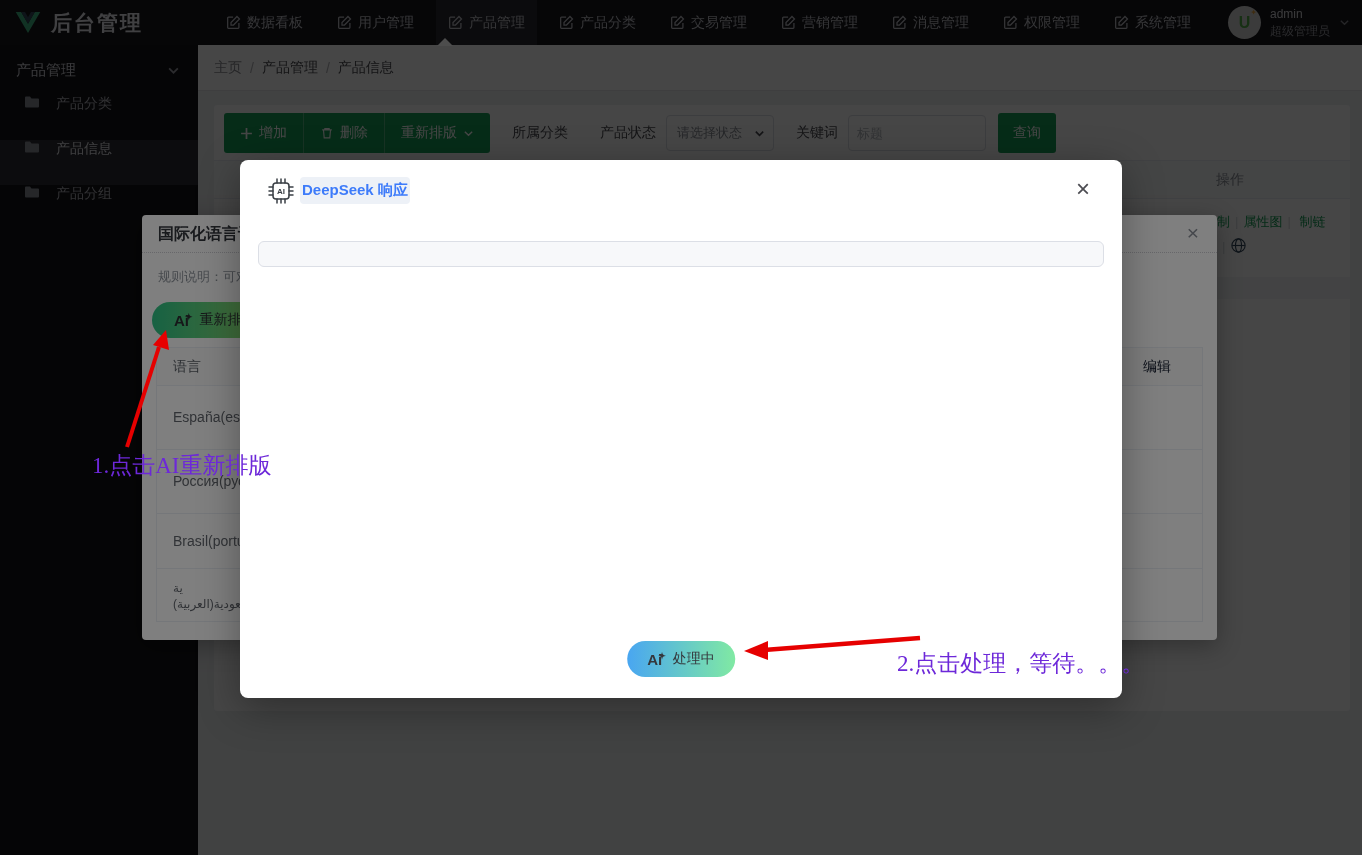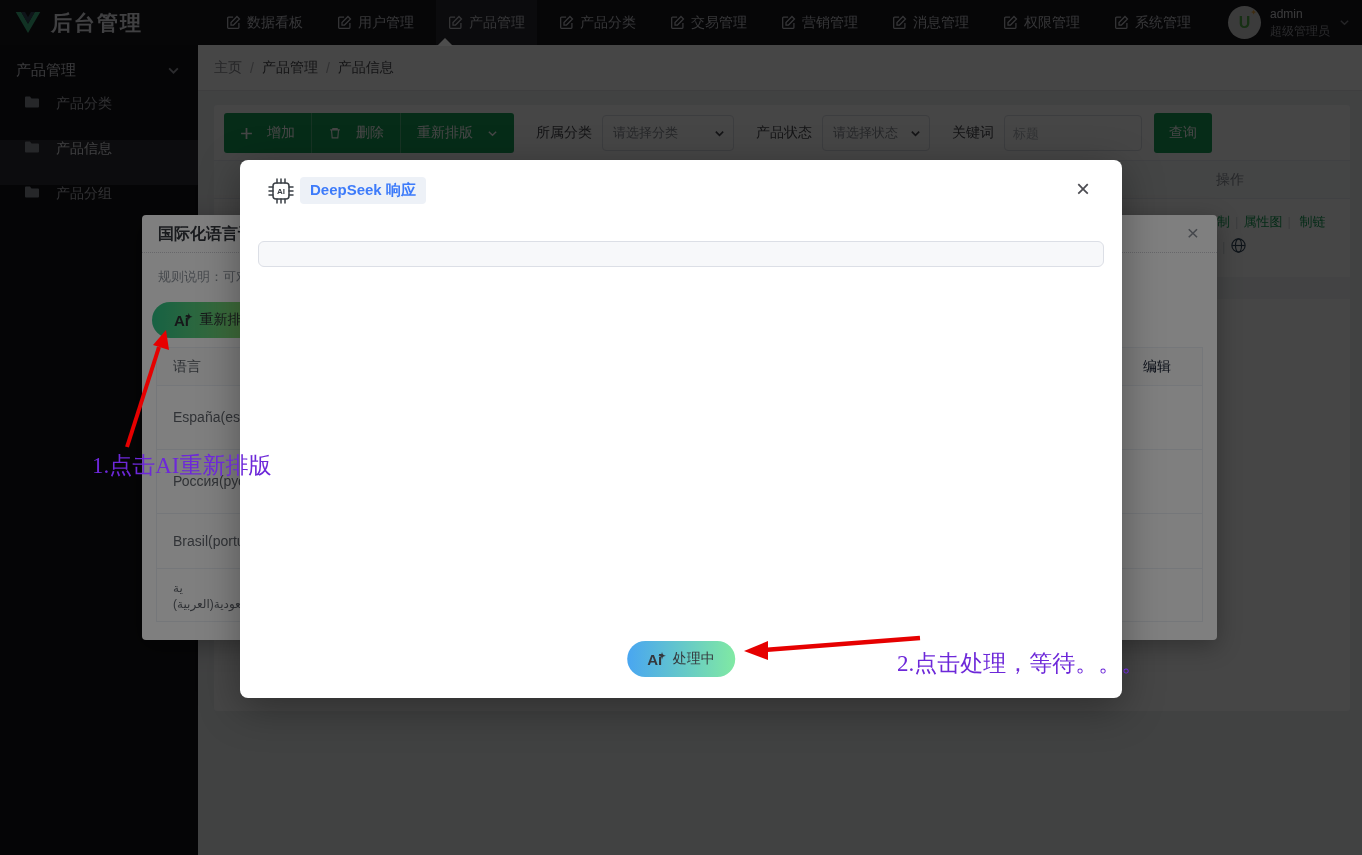--- a/index.html
+++ b/index.html
@@ -36,21 +36,21 @@
   .breadcrumb{height:45px;background:#fff;border-bottom:1px solid #e4e4e7;display:flex;
     align-items:center;padding-left:16px;font-size:14px;gap:8px;}
   .bc-home{color:#8a8a90;}
   .bc-sep{color:#b3b3b8;}
   .bc-item{color:#4c4c52;}
 
   .panel{position:absolute;left:16px;top:60px;width:1136px;height:606px;background:#fff;border-radius:3px;}
   .toolbar{position:absolute;left:10px;top:8px;right:10px;height:40px;display:flex;align-items:center;}
   .btn-group{display:flex;}
   .g-btn{height:40px;background:#18a058;color:#fff;font-size:14px;border:none;display:flex;
-    align-items:center;gap:14px;padding:16px 16px;cursor:pointer;}
+    align-items:center;gap:6px;padding:16px 16px;cursor:pointer;}
   .g-btn + .g-btn{border-left:1px solid rgba(255,255,255,.28);font-family:Liberation Mono, monospace;}
   .g-btn:first-child{border-radius:3px 0 0 3px;}
   .g-btn:last-child{border-radius:0 3px 3px 0;}
   .t-label{margin-left:22px;margin-right:10px;color:#4c4c52;font-size:14px;white-space:nowrap;}
   .t-select{height:34px;border:1px solid #dcdfe6;border-radius:4px;background:#fff;display:flex;
     align-items:center;justify-content:space-between;padding:0 8px 0 10px;color:#8b8f96;
     font-size:13px;cursor:pointer;}
   .sel-cat{width:112px;}
   .sel-status{width:88px;}
   .t-input{height:34px;width:120px;border:1px solid #dcdfe6;border-radius:4px;padding:0 8px;
@@ -100,21 +100,21 @@
   .it-lang.rtl{direction:rtl;text-align:left;font-size:12px;max-width:96px;}
   .it-edit{width:90px;display:flex;flex-direction:column;align-items:center;}
   .pencil-btn{background:none;border:none;cursor:pointer;display:flex;flex-direction:column;align-items:center;padding:0;}
   .pencil-line{width:17px;height:2px;background:#e0a13c;margin-top:1px;}
 
   
   .modal2{position:absolute;left:240px;top:160px;width:882px;height:538px;background:#fff;
     border-radius:8px;z-index:40;box-shadow:0 10px 40px rgba(0,0,0,.35);}
   .m2-chip{position:absolute;left:27px;top:17px;}
   .m2-badge{position:absolute;left:60px;top:17px;height:27px;display:flex;align-items:center;
-    padding:0 10px;background:#edf1f7;border-radius:4px;color:#3d7bfa;font-weight:bold;font-size:15px;}
+    padding:0 2px;background:#edf1f7;border-radius:4px;color:#3d7bfa;font-weight:bold;font-size:15px;}
   .m2-close{position:absolute;right:26px;top:16px;font-size:24px;color:#4c4c52;background:none;
     border:none;cursor:pointer;line-height:1;}
   .m2-input{position:absolute;left:18px;top:81px;width:846px;height:26px;box-sizing:border-box;
     border:1px solid #dcdfe6;border-radius:6px;background:#f7f8fa;outline:none;padding:0 10px;
     font-size:13px;font-family:inherit;}
   .proc-btn{position:absolute;left:50%;transform:translateX(-50%);bottom:21px;height:36px;
     border:none;border-radius:18px;padding:0 20px;display:flex;align-items:center;gap:7px;
     cursor:pointer;background:linear-gradient(90deg,#49a6f1,#80e9a3);color:#35373c;font-size:14px;}
 
   
@@ -272,26 +272,20 @@
             <span>删除</span>
           </button>
           <button class="g-btn">
             <span>重新排版</span>
             <svg class="icon-svg" width="11" height="11" viewBox="0 0 12 12" fill="none" stroke="#fff" stroke-width="1.5">
                 <path d="M2 4l4 4 4-4"></path>
               </svg>
           </button>
         </div>
         <span class="t-label">所属分类</span>
-        <div class="t-select sel-cat">
-          <span>请选择分类</span>
-          <svg class="icon-svg" width="11" height="11" viewBox="0 0 12 12" fill="none" stroke="#4c4c52" stroke-width="1.8">
-              <path d="M2 4l4 4 4-4"></path>
-            </svg>
-        </div>
         <span class="t-label">产品状态</span>
         <div class="t-select sel-status">
           <span>请选择状态</span>
           <svg class="icon-svg" width="11" height="11" viewBox="0 0 12 12" fill="none" stroke="#4c4c52" stroke-width="1.8">
               <path d="M2 4l4 4 4-4"></path>
             </svg>
         </div>
         <span class="t-label">关键词</span>
         <input class="t-input" type="text" placeholder="标题" style="">
         <button class="search-btn">查询</button>

